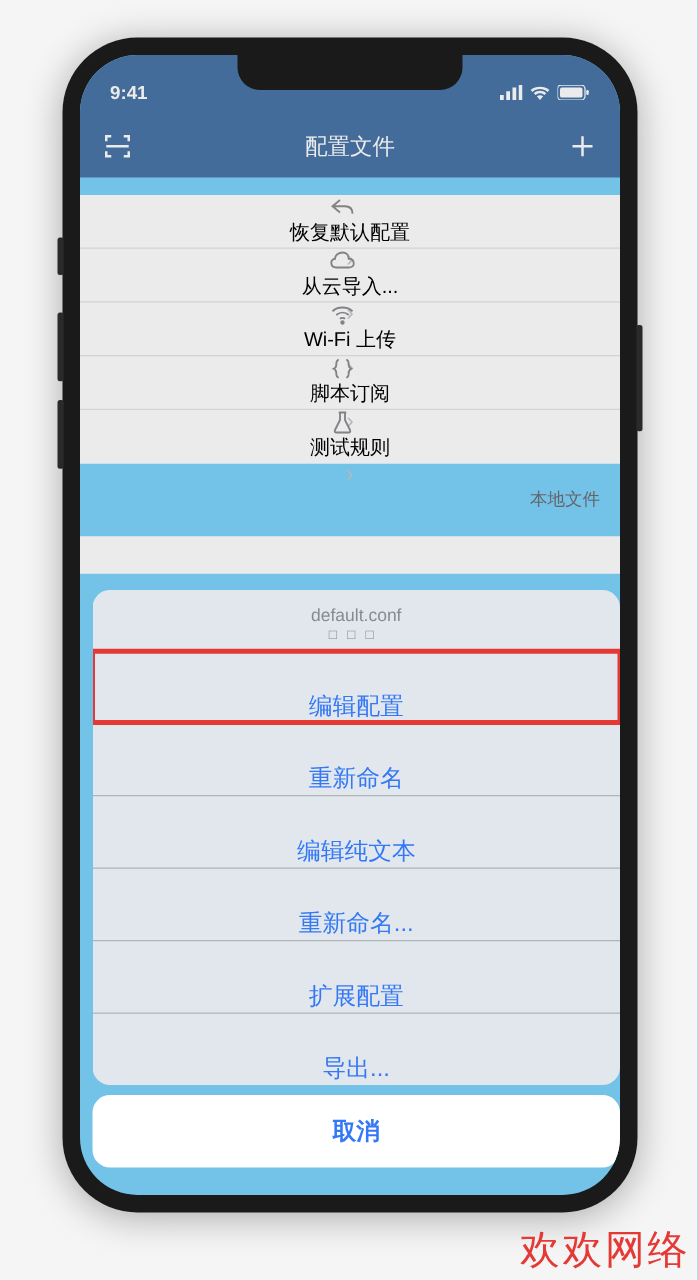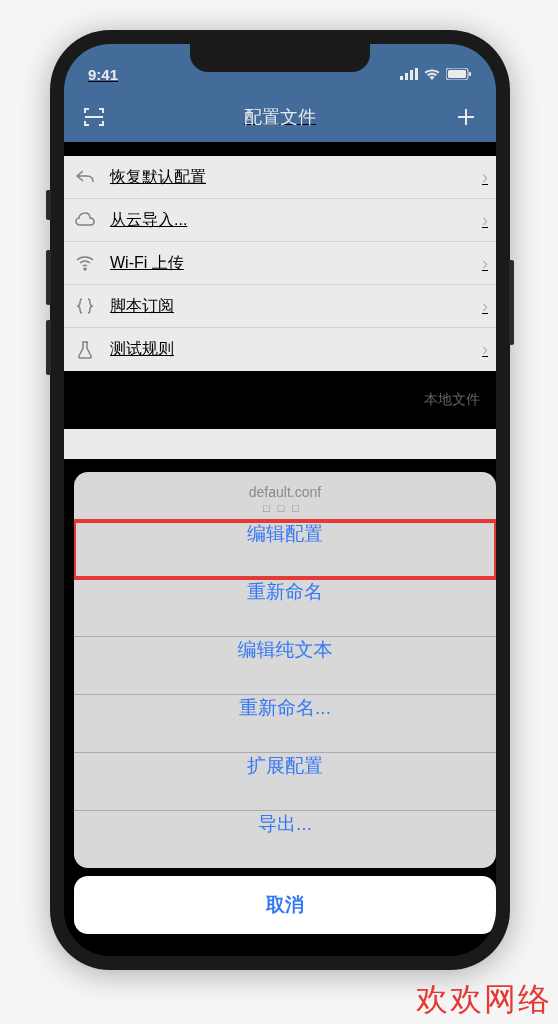--- a/index.html
+++ b/index.html
@@ -27,25 +27,24 @@
     background: #2a2a2a;
     border-radius: 2px;
   }
   .side-left1 { left: -4px; top: 160px; width: 5px; height: 30px; }
   .side-left2 { left: -4px; top: 220px; width: 5px; height: 55px; }
   .side-left3 { left: -4px; top: 290px; width: 5px; height: 55px; }
   .side-right { right: -4px; top: 230px; width: 5px; height: 85px; }
   .screen {
     width: 100%;
     height: 100%;
-    background: #000000;
+    background: #7dd3fc;
     border-radius: 46px;
     overflow: hidden;
     position: relative;
-    text-decoration: underline;
   }
   .notch {
     position: absolute;
     top: 0;
     left: 50%;
     transform: translateX(-50%);
     width: 180px;
     height: 28px;
     background: #1a1a1a;
     border-radius: 0 0 18px 18px;
@@ -77,20 +76,21 @@
   .list {
     background: #fff;
     margin-top: 14px;
   }
   .list-row {
     display: flex;
     align-items: center;
     height: 43px;
     padding: 0 8px;
     border-bottom: 1px solid #e5e5e5;
+    flex-direction: column;
   }
   .list-row:last-child { border-bottom: none; }
   .row-icon {
     width: 26px;
     height: 26px;
     margin-right: 12px;
     color: #8e8e93;
     display: flex;
     align-items: center;
     justify-content: center;
@@ -131,21 +131,21 @@
   .sheet-sub {
     text-align: center;
     font-size: 11px;
     color: #8a8a8e;
     letter-spacing: 8px;
     padding-bottom: 6px;
   }
   .sheet-item {
     height: 58px;
     display: flex;
-    align-items: flex-start;
+    align-items: flex-end;
     justify-content: center;
     font-size: 19px;
     color: #3478f6;
     border-top: 0.5px solid rgba(60,60,67,0.29);
     cursor: pointer;
   }
   .sheet-item.highlighted {
     position: relative;
   }
   .highlight-box {

